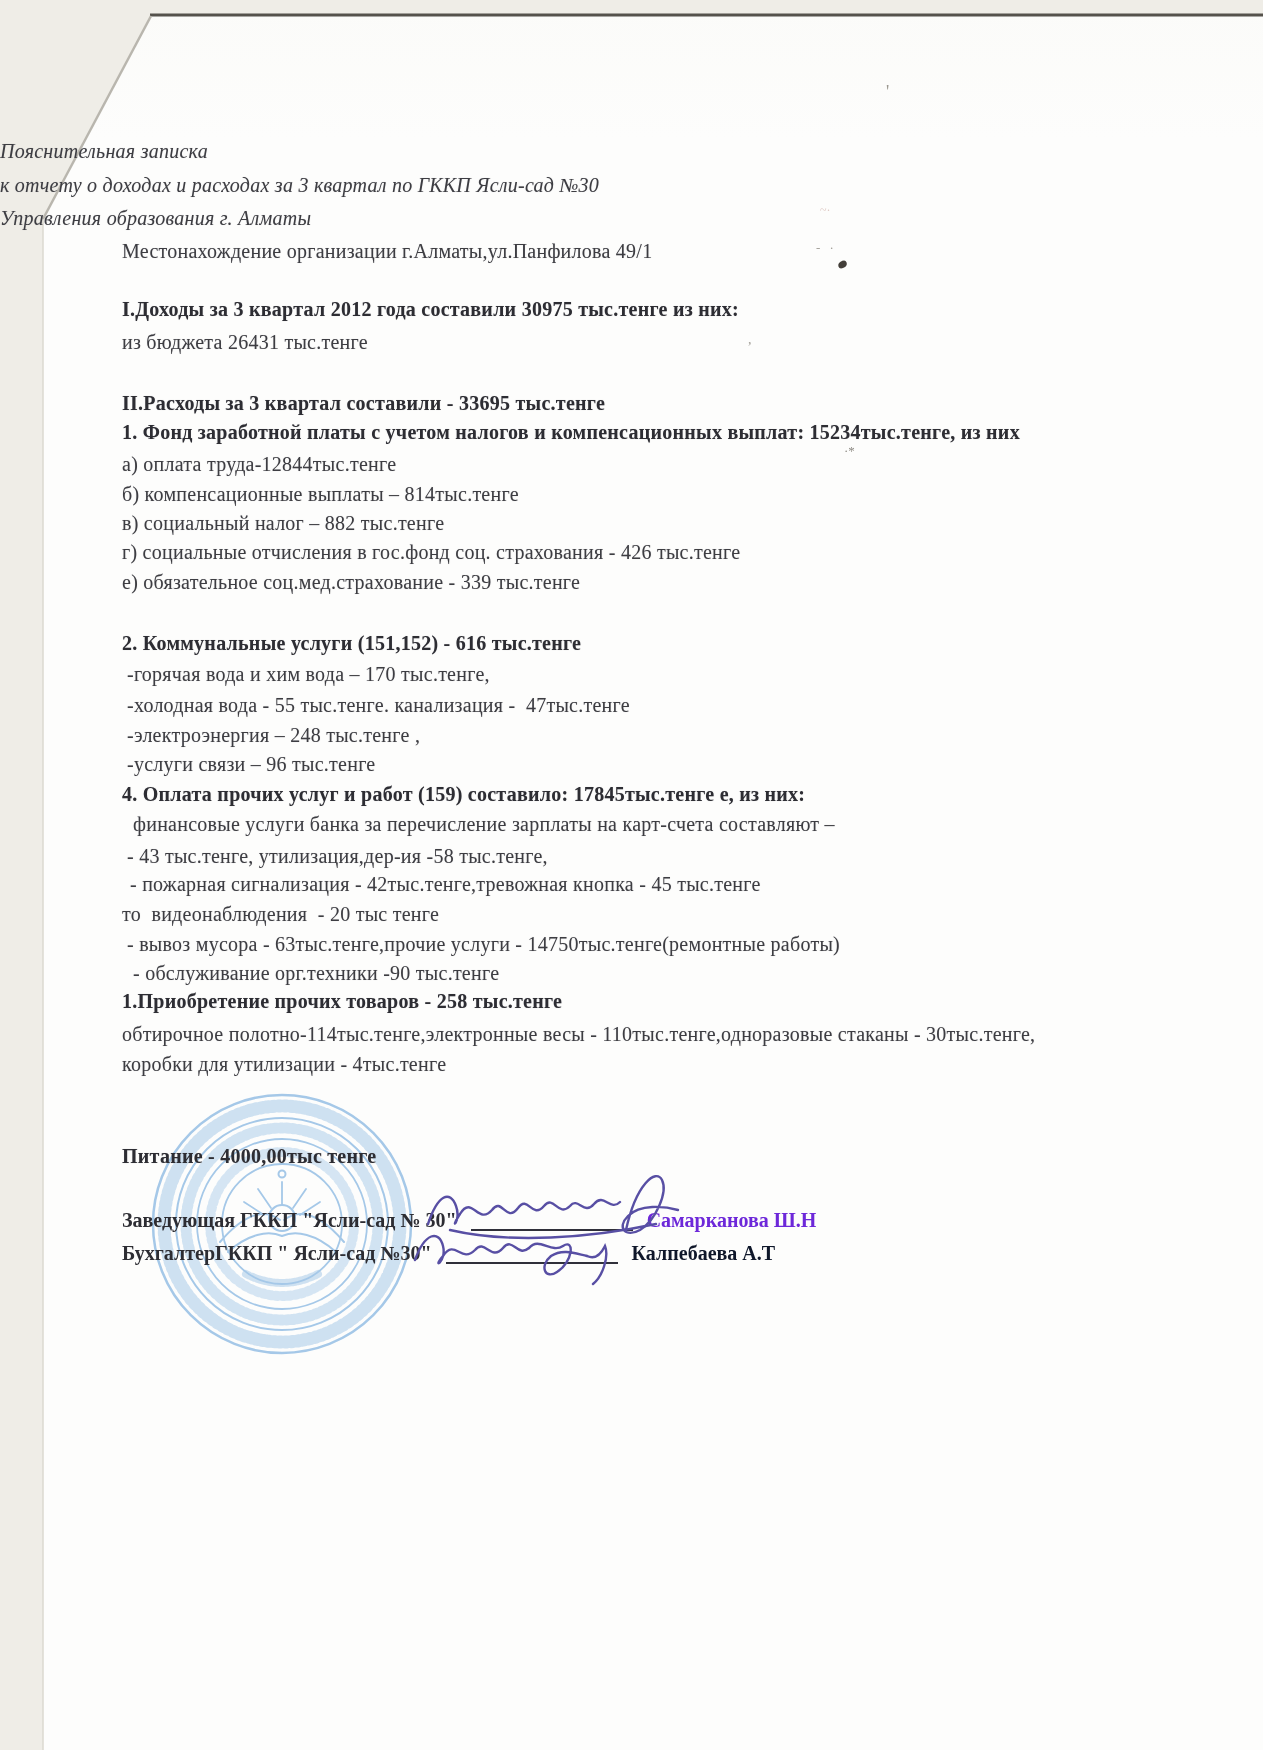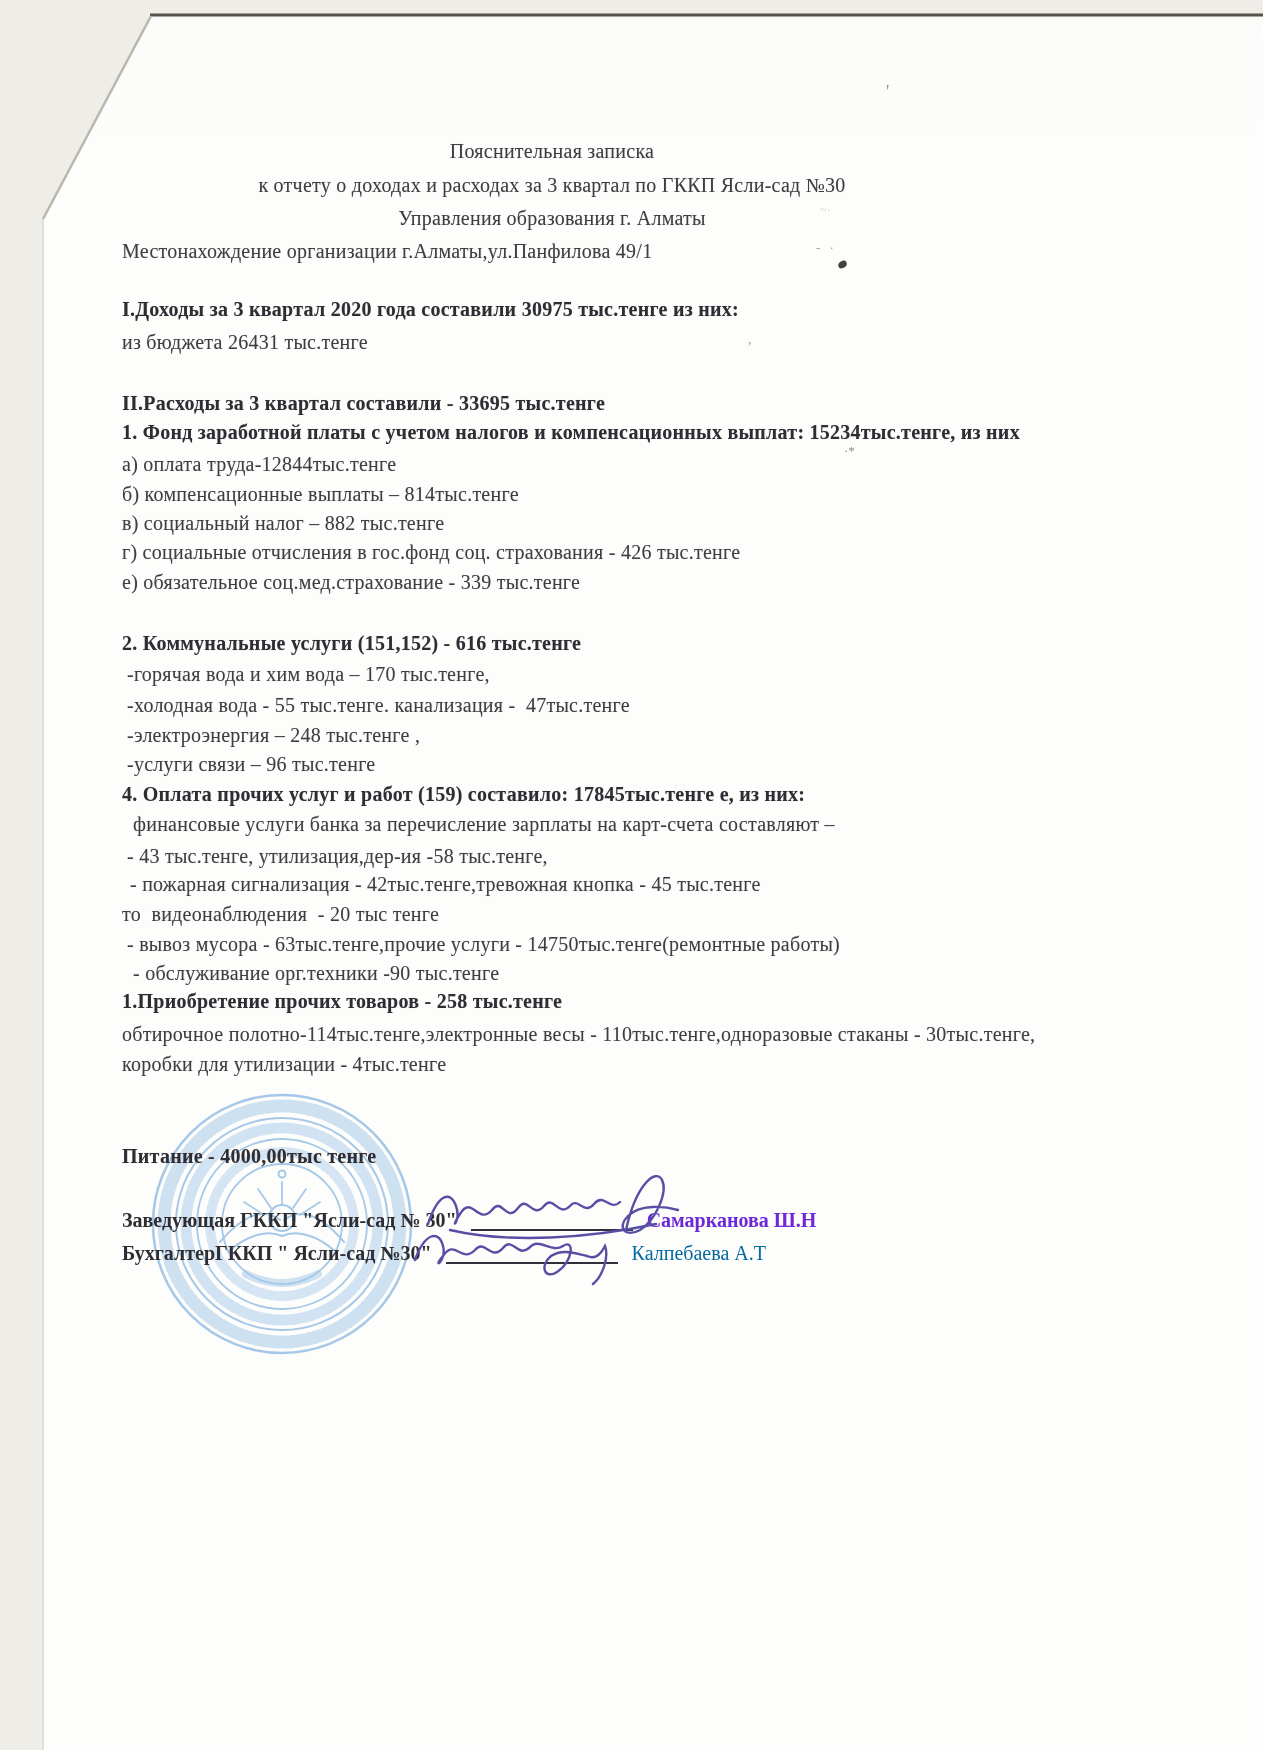--- a/index.html
+++ b/index.html
@@ -14,21 +14,21 @@
     clip-path:polygon(152px 15px,1263px 15px,1263px 1750px,43px 1750px,43px 219px);
   }
   .edges{position:absolute;left:0;top:0;pointer-events:none;}
   .line{
     position:absolute;left:122px;
     font-size:20px;color:#3d3d42;white-space:pre;letter-spacing:.25px;
     text-shadow:0 0 1px rgba(90,90,100,.28);
     z-index:3;
   }
   .bold{font-weight:700;color:#2d2d33;}
-  .center{left:12px;width:1080px;text-align:center;}
+  .center{left:0;width:1080px;font-style:italic;}
   .sig-row{
     position:absolute;left:122px;display:flex;align-items:baseline;gap:14px;
     font-size:20px;white-space:pre;z-index:4;
   }
   .sig-underline{
     display:inline-block;height:22px;border-bottom:2px solid #30303a;
     transform:translateY(4px);
   }
   .stamp{position:absolute;left:148px;top:1090px;z-index:1;opacity:.9;}
   .sig-svg{position:absolute;z-index:5;pointer-events:none;}
@@ -62,21 +62,21 @@
     <path d="M98 184 Q134 202 170 184" stroke-width="8" stroke-dasharray="3 3" opacity=".55"></path>
     <circle cx="134" cy="84" r="3.5" stroke-width="2"></circle>
   </g>
 </svg>
 
 <div class="line center" style="top:140px">Пояснительная записка</div>
 <div class="line center" style="top:174px">к отчету о доходах и расходах за 3 квартал по ГККП Ясли-сад №30</div>
 <div class="line center" style="top:207px">Управления образования г. Алматы</div>
 <div class="line" style="top:240px">Местонахождение организации г.Алматы,ул.Панфилова 49/1</div>
 
-<div class="line bold" style="top:298px">I.Доходы за 3 квартал 2020 года составили 30975 тыс.тенге из них:</div>
+<div class="line bold" style="top:298px">I.Доходы за 3 квартал 2012 года составили 30975 тыс.тенге из них:</div>
 <div class="line" style="top:331px">из бюджета 26431 тыс.тенге</div>
 
 <div class="line bold" style="top:392px">II.Расходы за 3 квартал составили - 33695 тыс.тенге</div>
 
 <div class="line bold" style="top:421px">1. Фонд заработной платы с учетом налогов и компенсационных выплат: 15234тыс.тенге, из них</div>
 <div class="line" style="top:453px">а) оплата труда-12844тыс.тенге</div>
 <div class="line" style="top:483px">б) компенсационные выплаты – 814тыс.тенге</div>
 <div class="line" style="top:512px">в) социальный налог – 882 тыс.тенге</div>
 <div class="line" style="top:541px">г) социальные отчисления в гос.фонд соц. страхования - 426 тыс.тенге</div>
 <div class="line" style="top:571px">е) обязательное соц.мед.страхование - 339 тыс.тенге</div>
@@ -102,21 +102,21 @@
 <div class="line bold" style="top:1145px">Питание - 4000,00тыс тенге</div>
 
 <div class="sig-row" style="top:1203px">
   <span class="bold line-text" style="font-weight:700;color:#2d2d33">Заведующая ГККП "Ясли-сад № 30"</span>
   <span class="sig-underline" style="width:162px"></span>
   <span style="font-weight:700;color:#6d28d9">Самарканова Ш.Н</span>
 </div>
 <div class="sig-row" style="top:1236px">
   <span style="font-weight:700;color:#2d2d33">БухгалтерГККП " Ясли-сад №30"</span>
   <span class="sig-underline" style="width:172px"></span>
-  <span style="font-weight:400;color:#0369a1">Калпебаева А.Т</span>
+  <span style="font-weight:700;color:#0f172a">Калпебаева А.Т</span>
 </div>
 
 <svg class="sig-svg" style="left:420px;top:1166px" width="300" height="90" viewBox="0 0 300 90">
   <g fill="none" stroke-width="2.4" stroke-linecap="round" stroke="#584fa4">
     <path d="M8 58 C18 28 30 24 36 40 C42 56 28 66 40 48 C52 28 58 60 72 44 C82 30 86 58 98 42 C108 28 112 54 124 40 C134 28 138 52 150 40 C158 30 164 50 174 38 C184 26 190 46 200 36"></path>
     <path d="M206 64 C216 18 236 2 242 14 C248 26 236 54 220 64 C206 72 196 62 208 50 C220 38 244 40 258 44"></path>
     <path d="M30 64 C90 78 170 72 236 58"></path>
   </g>
 </svg>
 <svg class="sig-svg" style="left:405px;top:1210px" width="230" height="85" viewBox="0 0 230 85">

